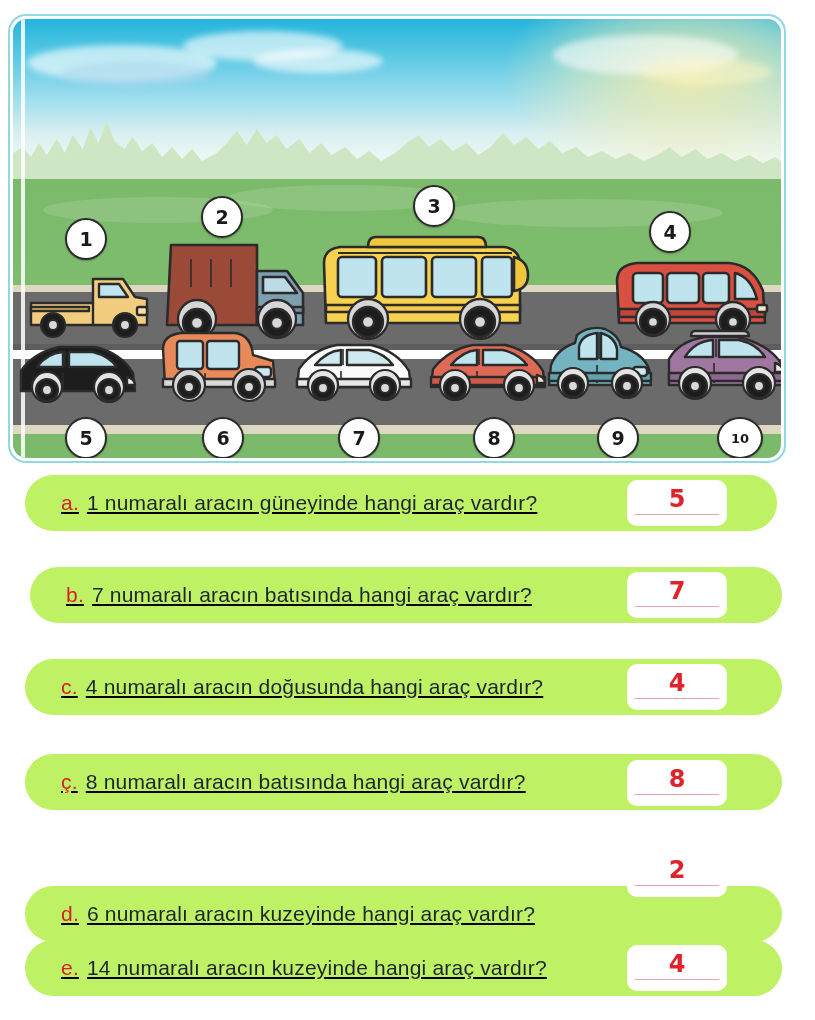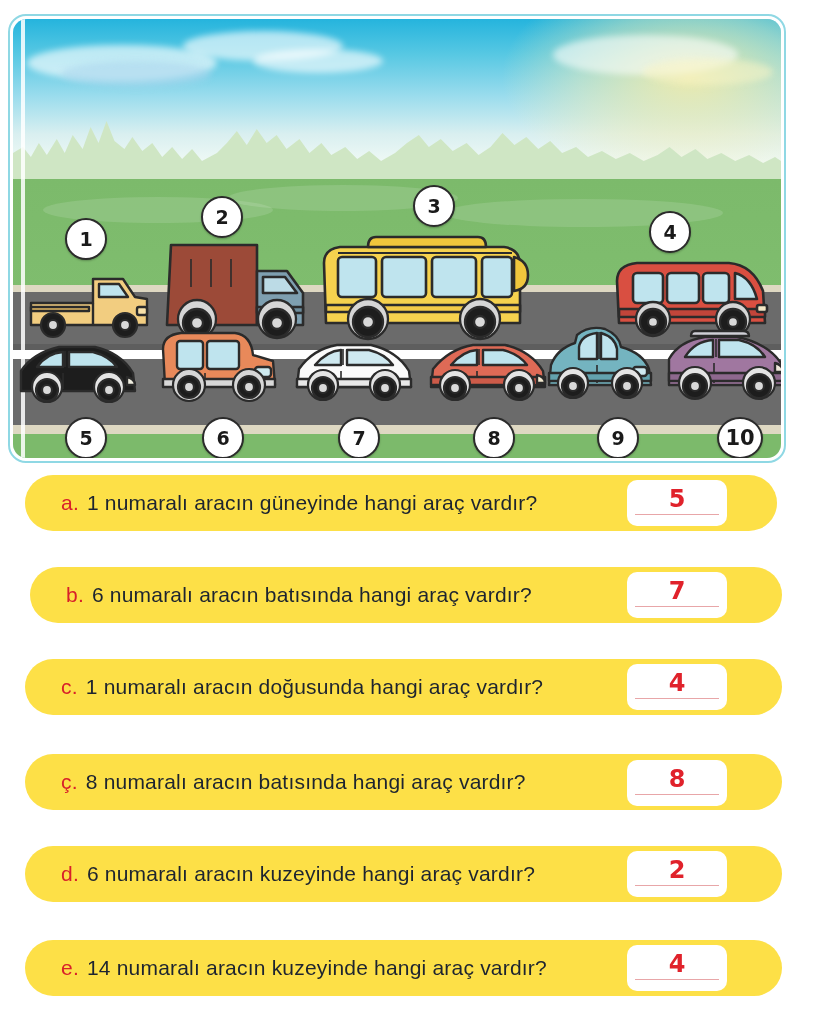--- a/index.html
+++ b/index.html
@@ -67,27 +67,27 @@
   
   .veh{position:absolute;}
   .badge{
     position:absolute;width:38px;height:38px;border-radius:50%;
     background:#ffffff;border:2px solid #2b2b2b;
     display:flex;align-items:center;justify-content:center;
     font-family:"DejaVu Sans", sans-serif;font-weight:bold;font-size:19px;color:#1a1a1a;
     box-shadow:0 1px 2px rgba(0,0,0,.25);
     z-index:6;
   }
-  .badge.wide{width:42px;height:38px;border-radius:50%;font-size:21px;}
+  .badge.wide{width:42px;height:38px;border-radius:50%;font-size:13px;}
 
   
   .pill{
     position:absolute;height:56px;
-    background:#fde047;border-radius:30px;
-    display:flex;align-items:center;
+    background:#bef264;border-radius:30px;
+    display:flex;align-items:center;text-decoration:underline;
   }
   .q-text{
     margin-left:36px;white-space:nowrap;
     font-size:21px;color:#1d2430;letter-spacing:.2px;
   }
   .q-letter{color:#d8202a;margin-right:8px;}
   .ansbox{
     position:absolute;width:100px;height:46px;
     background:#ffffff;border-radius:10px;
     display:flex;align-items:center;justify-content:center;
@@ -353,49 +353,49 @@
     <span class="q-letter">a.</span><span>1 numaralı aracın güneyinde hangi araç vardır?</span>
   </div>
 </div>
 <div class="ansbox" style="left:627px;top:480px;">
   <span class="ansnum">5</span>
   <span class="ansline"></span>
 </div>
 
 <div class="pill" style="left:30px;top:567px;width:752px;">
   <div class="q-text">
-    <span class="q-letter">b.</span><span>6 numaralı aracın batısında hangi araç vardır?</span>
+    <span class="q-letter">b.</span><span>7 numaralı aracın batısında hangi araç vardır?</span>
   </div>
 </div>
 <div class="ansbox" style="left:627px;top:572px;">
   <span class="ansnum">7</span>
   <span class="ansline"></span>
 </div>
 
 <div class="pill" style="left:25px;top:659px;width:757px;">
   <div class="q-text">
-    <span class="q-letter">c.</span><span>1 numaralı aracın doğusunda hangi araç vardır?</span>
+    <span class="q-letter">c.</span><span>4 numaralı aracın doğusunda hangi araç vardır?</span>
   </div>
 </div>
 <div class="ansbox" style="left:627px;top:664px;">
   <span class="ansnum">4</span>
   <span class="ansline"></span>
 </div>
 
 <div class="pill" style="left:25px;top:754px;width:757px;">
   <div class="q-text">
     <span class="q-letter">ç.</span><span>8 numaralı aracın batısında hangi araç vardır?</span>
   </div>
 </div>
 <div class="ansbox" style="left:627px;top:760px;">
   <span class="ansnum">8</span>
   <span class="ansline"></span>
 </div>
 
-<div class="pill" style="left:25px;top:846px;width:757px;">
+<div class="pill" style="left:25px;top:886px;width:757px;">
   <div class="q-text">
     <span class="q-letter">d.</span><span>6 numaralı aracın kuzeyinde hangi araç vardır?</span>
   </div>
 </div>
 <div class="ansbox" style="left:627px;top:851px;">
   <span class="ansnum">2</span>
   <span class="ansline"></span>
 </div>
 
 <div class="pill" style="left:25px;top:940px;width:757px;">

